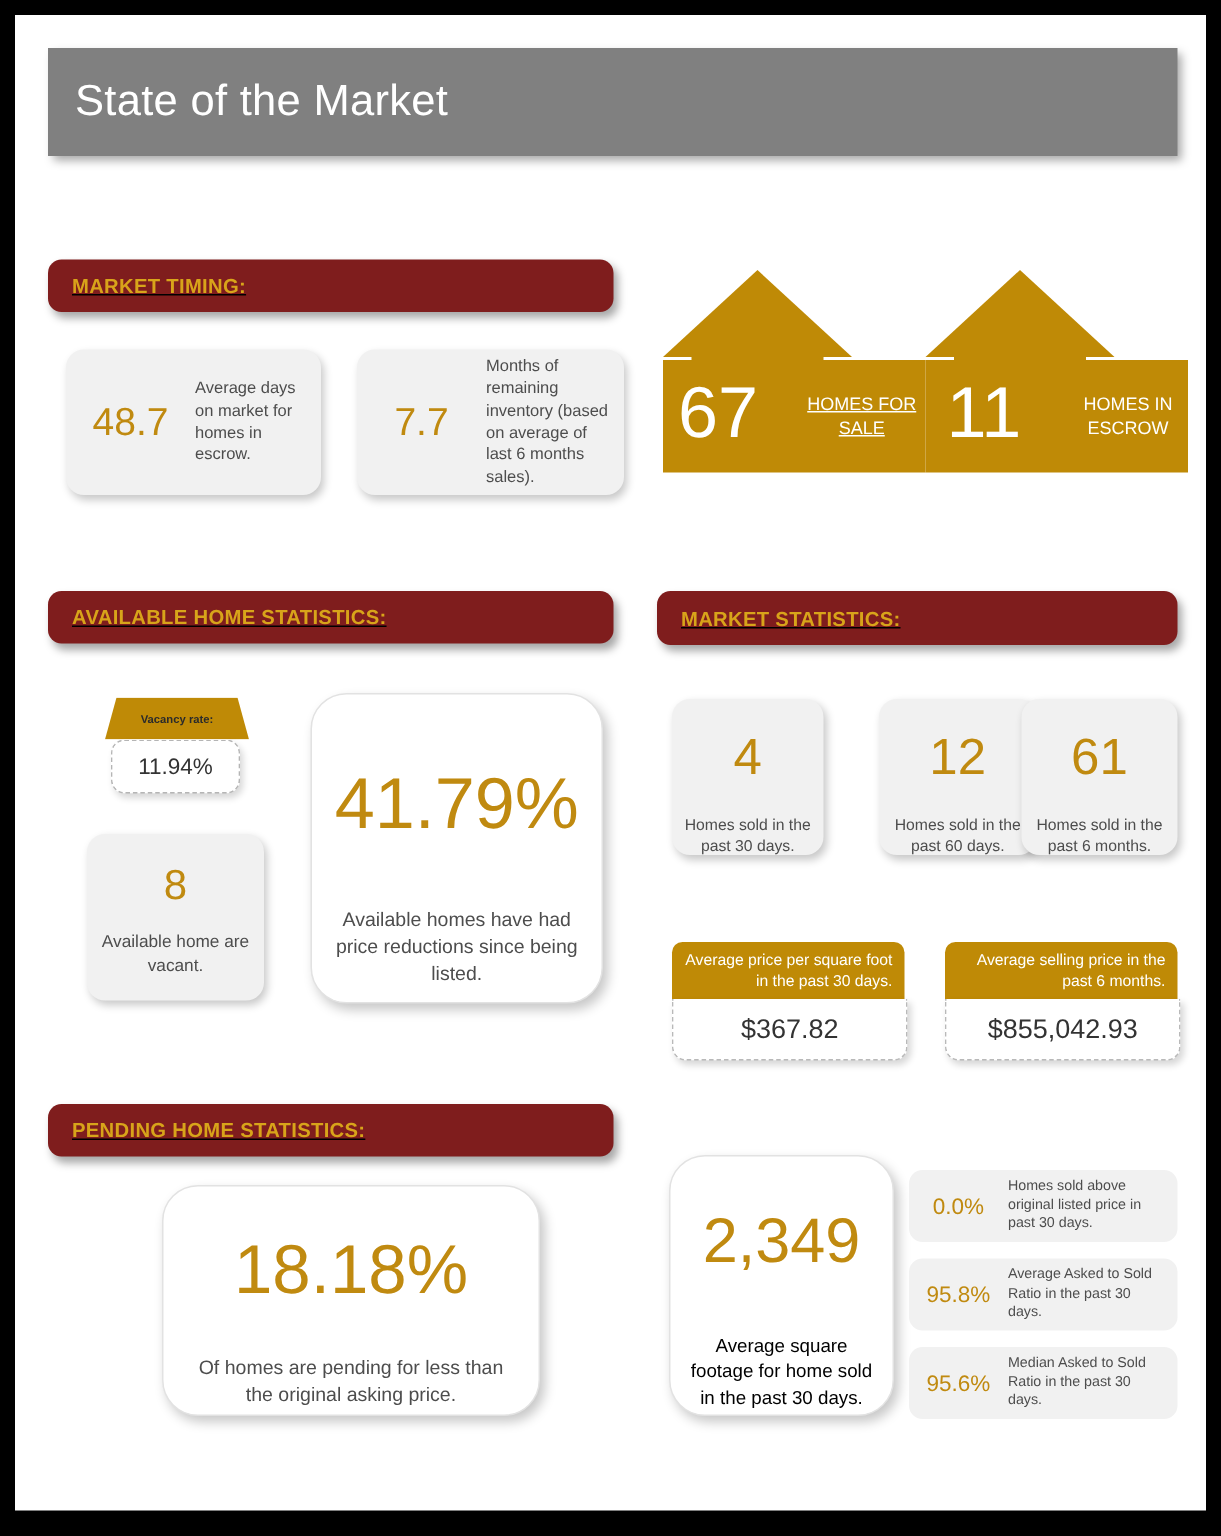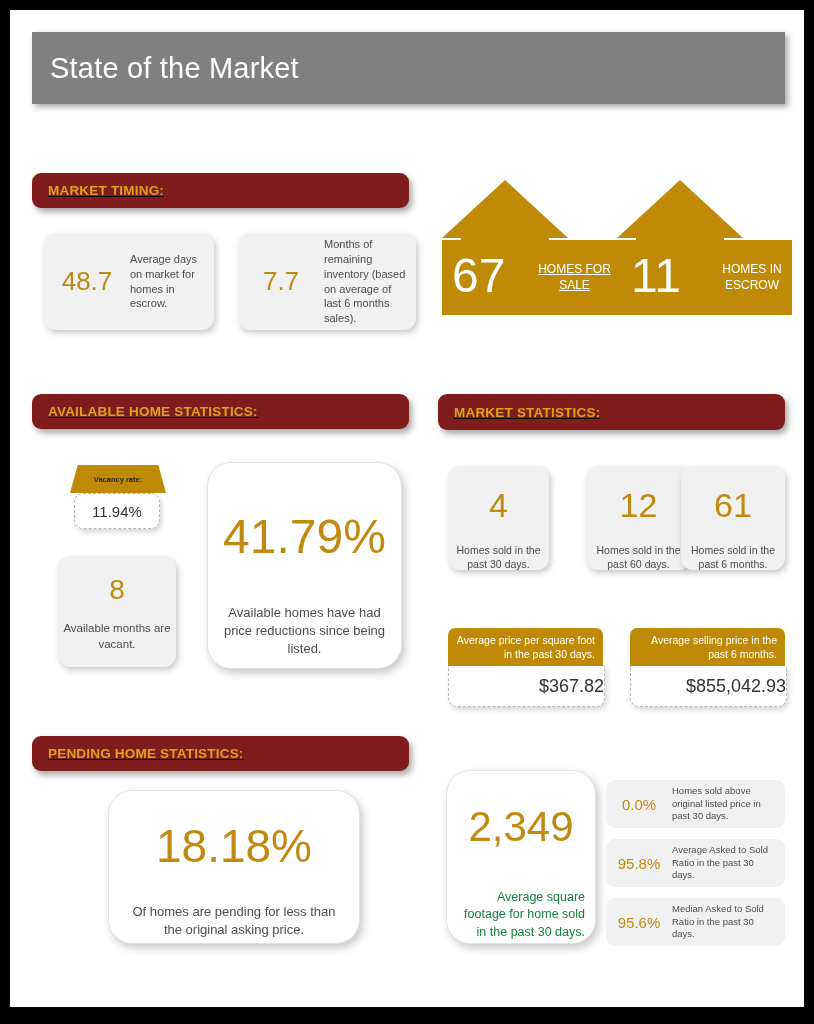--- a/index.html
+++ b/index.html
@@ -216,36 +216,36 @@
   .price-body {
     position: absolute;
     left: 0; top: 38px;
     width: 100%; height: 40px;
     background: #ffffff;
     border: 1.5px dashed #b9b9b9;
     border-top: none;
     border-radius: 0 0 9px 9px;
     display: flex;
     align-items: center;
-    justify-content: flex-end;
+    justify-content: center;
     box-shadow: 2px 3px 5px rgba(0,0,0,0.16);
   }
   .price-body span { color: #333333; font-size: 18px; }
   #price-per-sqft    { left: 438px; top: 618px; width: 155px; height: 79px; }
   #price-avg-selling { left: 620px; top: 618px; width: 155px; height: 79px; }
 
   
   #card-pending-below-asking { left: 98px; top: 780px; width: 250px; height: 152px; text-align: center; }
   #card-pending-below-asking .num  { font-size: 46px; color: #c08a10; margin-top: 28px; }
   #card-pending-below-asking .desc { font-size: 13px; color: #4d4d4d; margin-top: 30px; line-height: 1.38; padding: 0 14px; }
 
   
   #card-avg-sqft { left: 436px; top: 760px; width: 148px; height: 172px; text-align: center; }
   #card-avg-sqft .num  { font-size: 42px; color: #c08a10; margin-top: 32px; }
-  #card-avg-sqft .desc { font-size: 12.5px; color: #15803d; margin-top: 38px; line-height: 1.38; padding: 0 10px; text-align: right; }
+  #card-avg-sqft .desc { font-size: 12.5px; color: #000000; margin-top: 38px; line-height: 1.38; padding: 0 10px; }
 
   
   .ratio-row {
     position: absolute;
     left: 596px;
     width: 179px;
     height: 48px;
     background: #f1f1f1;
     border-radius: 9px;
     display: flex;
@@ -315,21 +315,21 @@
     <div class="vacancy-roof">
       <span>Vacancy rate:</span>
     </div>
     <div class="vacancy-box">
       <span>11.94%</span>
     </div>
   </div>
 
   <div class="card-gray" id="card-vacant-homes">
     <div class="num">8</div>
-    <div class="desc">Available months are vacant.</div>
+    <div class="desc">Available home are vacant.</div>
   </div>
 
   <div class="card-white" id="card-price-reductions">
     <div class="num">41.79%</div>
     <div class="desc">Available homes have had price reductions since being listed.</div>
   </div>
 
   <div class="section-banner" id="banner-market-stats">
     <span class="label">MARKET STATISTICS:</span>
   </div>

